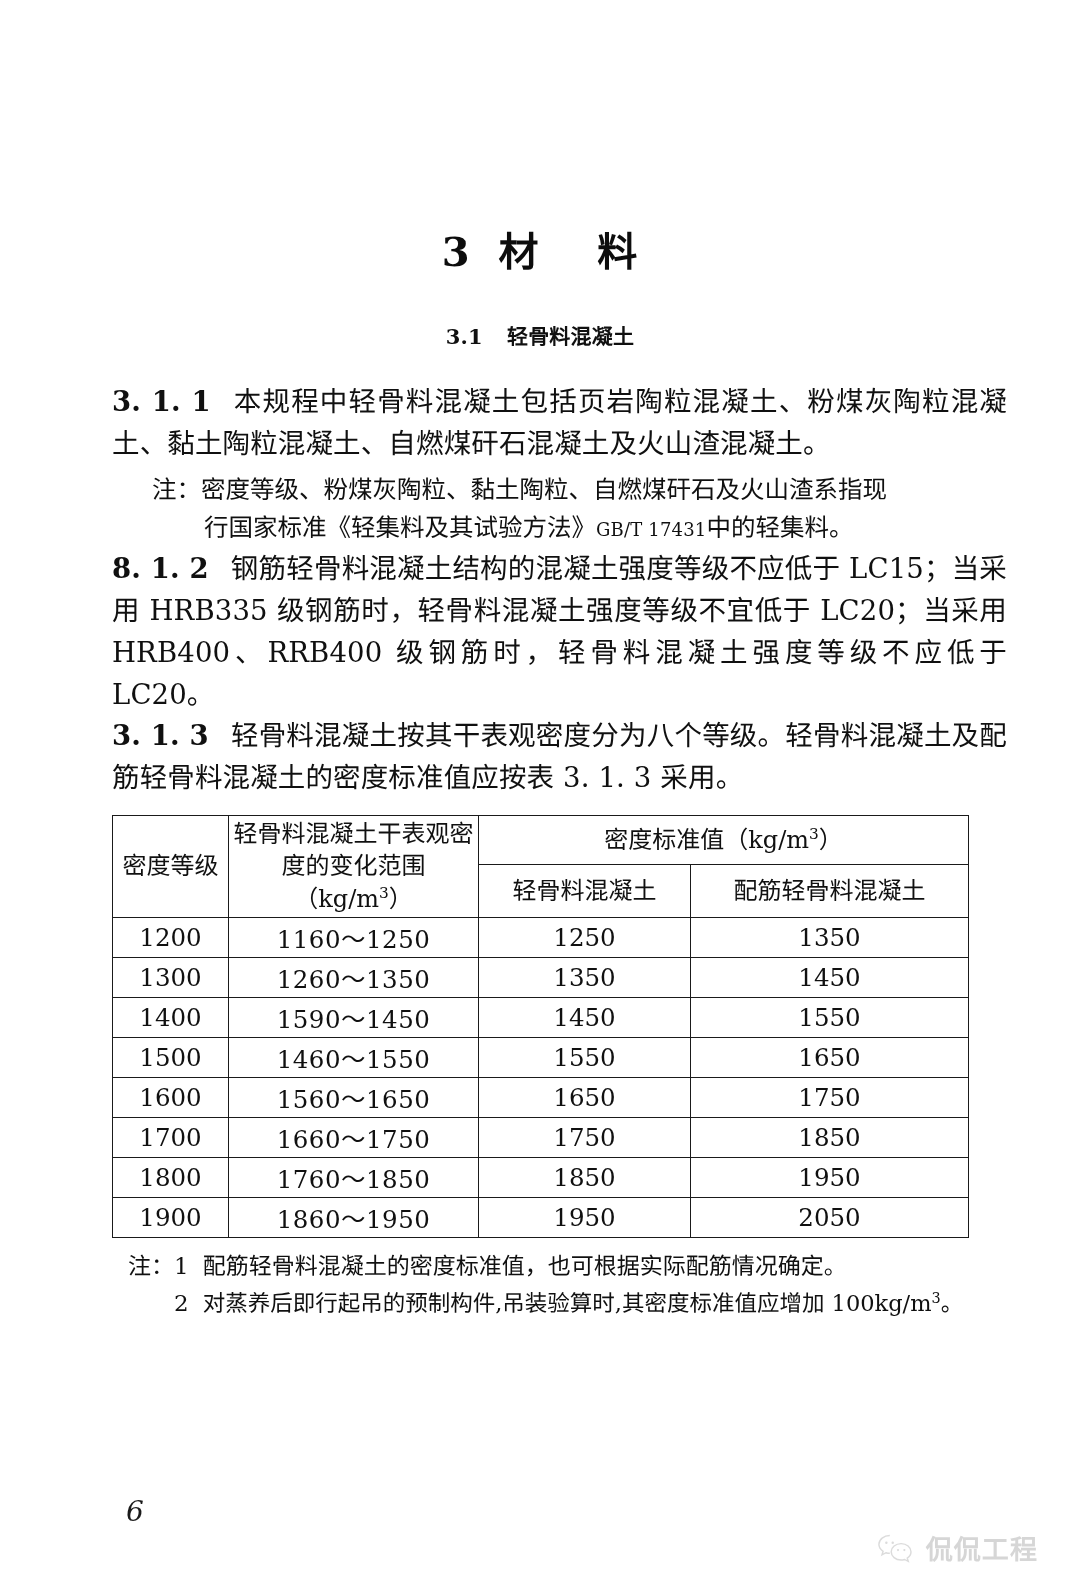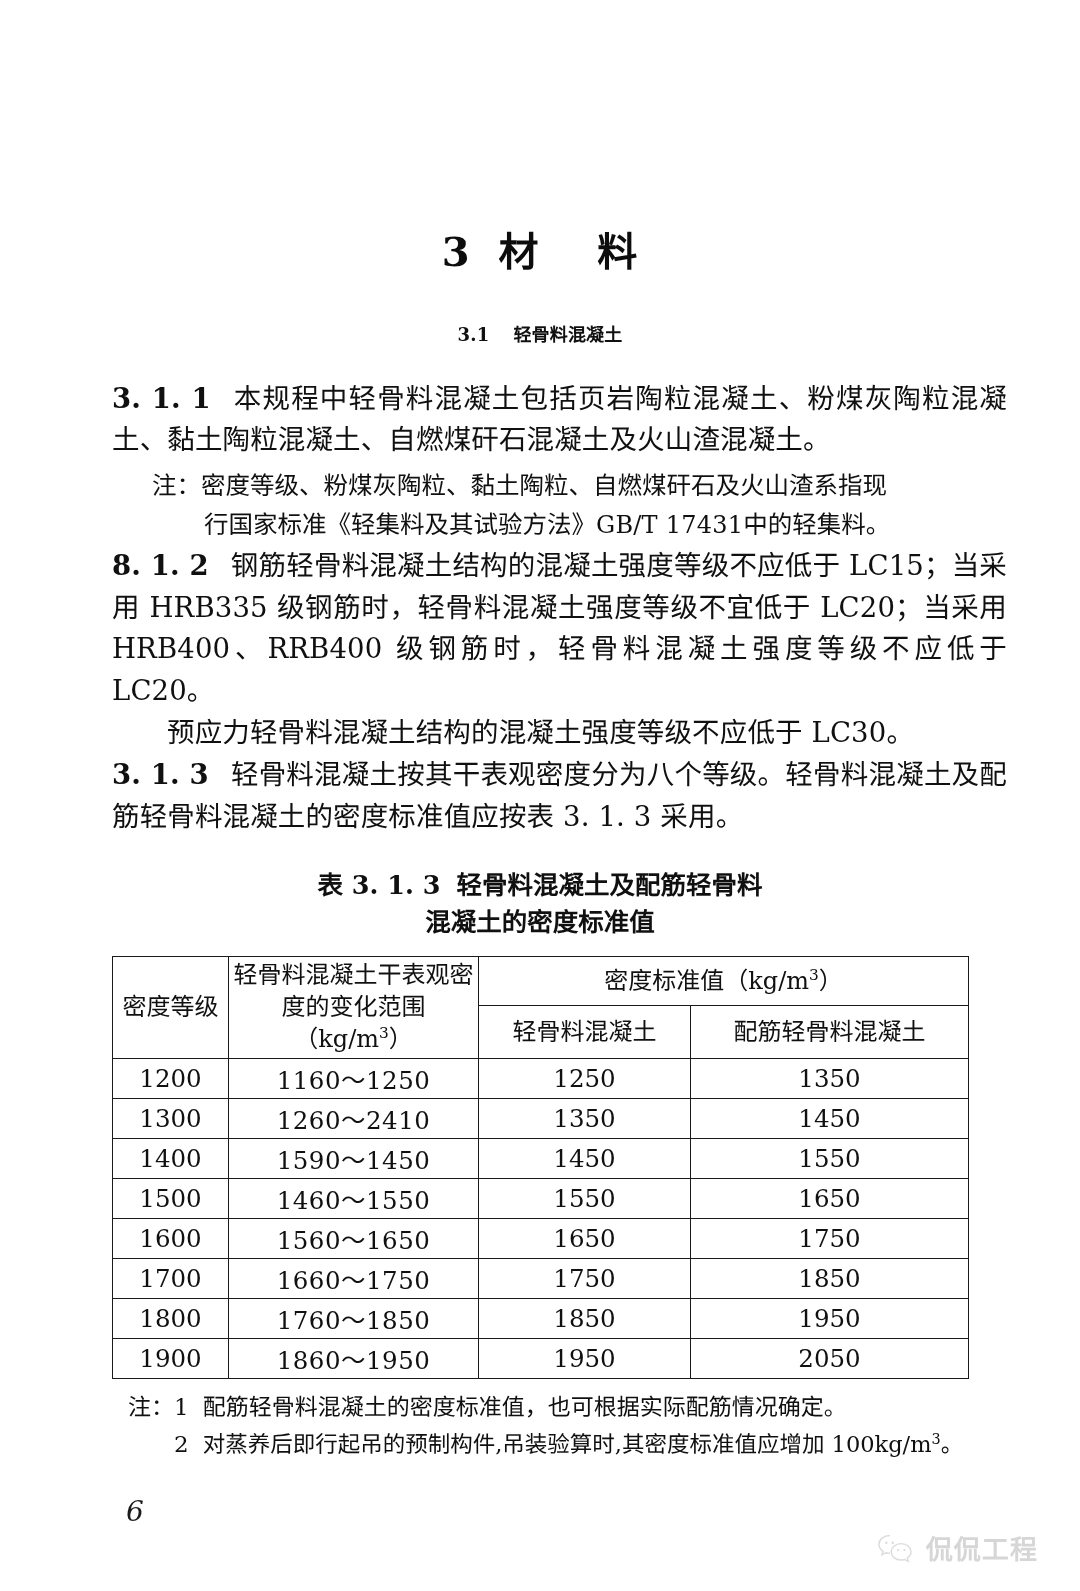--- a/index.html
+++ b/index.html
@@ -38,21 +38,21 @@
     line-height: 1.1;
     color: #0d0d0d;
   }
   .chapter-title .num { margin-right: 28px; }
   .chapter-title .c1 { margin-right: 58px; }
 
   
   .section-title {
     text-align: center;
     font-weight: bold;
-    font-size: 18px;
+    font-size: 21px;
     margin: 0;
     padding-top: 42px;
     line-height: 1.2;
     letter-spacing: 0.01em;
   }
   .section-title .sec-num { margin-right: 24px; }
 
   
   .body-block {
     margin: 0;
@@ -81,21 +81,21 @@
     padding: 6px 112px 0 152px;
   }
   p.note-line {
     margin: 0;
     font-size: 24.5px;
     line-height: 1.58;
     text-align: justify;
     text-justify: inter-ideograph;
   }
   p.note-line.cont { padding-left: 52px; }
-  .mono-sm { font-size: 24px; letter-spacing: 0.01em; }
+  .mono-sm { font-size: 18px; letter-spacing: 0.01em; }
 
   
   .table-caption {
     text-align: center;
     font-weight: bold;
     font-size: 25.5px;
     line-height: 1.42;
     margin: 0;
     padding-top: 30px;
   }
@@ -221,33 +221,28 @@
 
   <div class="note-block">
     <p class="note-line"><span>注：</span><span>密度等级、粉煤灰陶粒、黏土陶粒、自燃煤矸石及火山渣系指现</span></p>
     <p class="note-line cont"><span>行国家标准《轻集料及其试验方法》</span><span class="mono-sm">GB/T 17431</span><span>中的轻集料。</span></p>
   </div>
 
   <div class="body-block">
     <p class="para">
       <span class="clause-no wide">8. 1. 2</span><span>钢筋轻骨料混凝土结构的混凝土强度等级不应低于 LC15；当采用 HRB335 级钢筋时，轻骨料混凝土强度等级不宜低于 LC20；当采用 HRB400、RRB400 级钢筋时，轻骨料混凝土强度等级不应低于 LC20。</span>
     </p>
-    <p class="para indent-1">预应力轻骨料混凝土结构的混凝土强度等级不应低于 LC30。</p>
   </div>
 
   <div class="body-block">
     <p class="para">
       <span class="clause-no wide">3. 1. 3</span><span>轻骨料混凝土按其干表观密度分为八个等级。轻骨料混凝土及配筋轻骨料混凝土的密度标准值应按表 3. 1. 3 采用。</span>
     </p>
   </div>
 
-  <div class="table-caption">
-    <div><span class="cap-num">表 3. 1. 3</span><span>轻骨料混凝土及配筋轻骨料</span></div>
-    <div>混凝土的密度标准值</div>
-  </div>
 
   <div class="table-wrap">
     <table class="density">
       <colgroup>
         <col class="col-grade">
         <col class="col-range">
         <col class="col-lw">
         <col class="col-rlw">
       </colgroup>
       <thead>
@@ -266,21 +261,21 @@
       </thead>
       <tbody>
         <tr>
           <td>1200</td>
           <td class="tilde">1160～1250</td>
           <td>1250</td>
           <td>1350</td>
         </tr>
         <tr>
           <td>1300</td>
-          <td class="tilde">1260～2410</td>
+          <td class="tilde">1260～1350</td>
           <td>1350</td>
           <td>1450</td>
         </tr>
         <tr>
           <td>1400</td>
           <td class="tilde">1590～1450</td>
           <td>1450</td>
           <td>1550</td>
         </tr>
         <tr>

